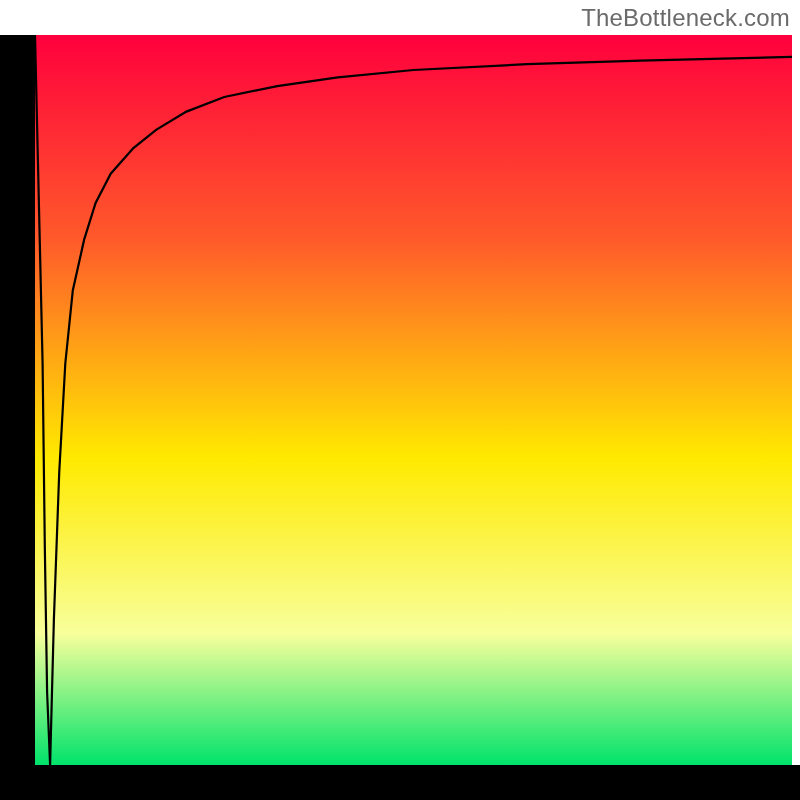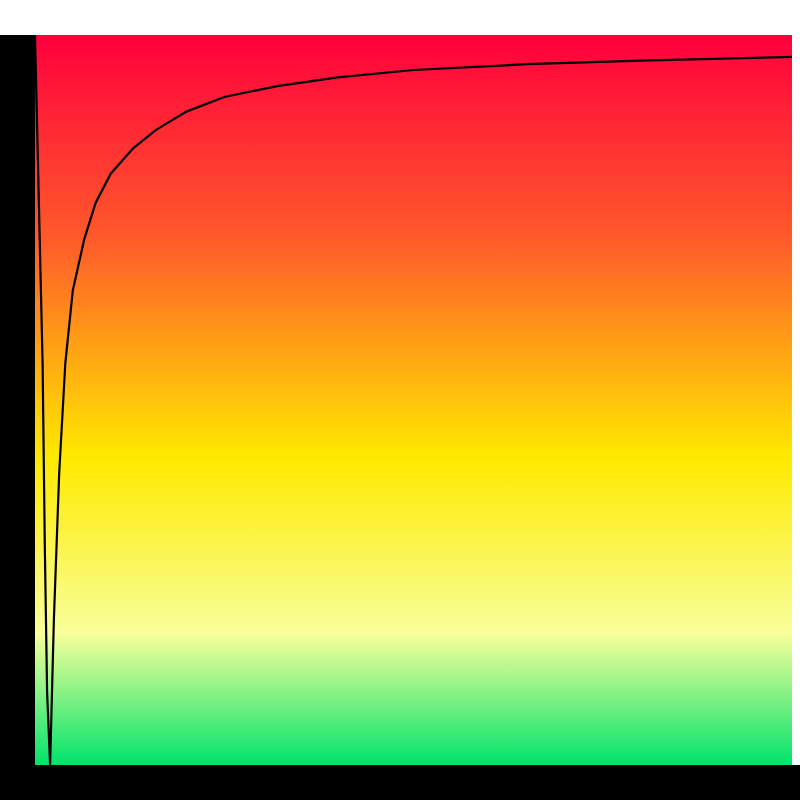--- a/index.html
+++ b/index.html
@@ -56,14 +56,15 @@
   <rect id="axis-y" x="0" y="35" width="35" height="765" fill="#000000"></rect>
   <rect id="axis-x" x="0" y="765" width="800" height="35" fill="#000000"></rect>
 
   <path id="curve" clip-path="url(#plot-clip)" fill="none" stroke="#000000" stroke-width="2.2" d="M35.0 35.0 L42.6 363.5 L44.8 546.0 L47.1 692.0 L50.1 765.0 L53.9 619.0 L59.2 473.0 L65.3 363.5 L72.8 290.5 L84.2 239.4 L95.6 202.9 L110.7 173.7 L133.4 148.1 L156.1 129.9 L186.4 111.6 L224.3 97.0 L277.2 86.1 L337.8 77.3 L413.5 70.0 L527.0 64.2 L640.6 60.6 L792.0 56.9"></path>
 
   <g id="marker" clip-path="url(#plot-clip)" transform="translate(186.4 111.6) rotate(-21.1) translate(-21 -9)">
     <rect id="marker-rect" x="0" y="0" width="42" height="18" rx="9" ry="9" fill="#d98f85" stroke="#c47b70" stroke-width="1"></rect>
   </g>
 </svg>
 
+<div class="attribution" style="color: rgb(106, 106, 106);">TheBottleneck.com</div>
 
 </div>
 
 </body></html>

